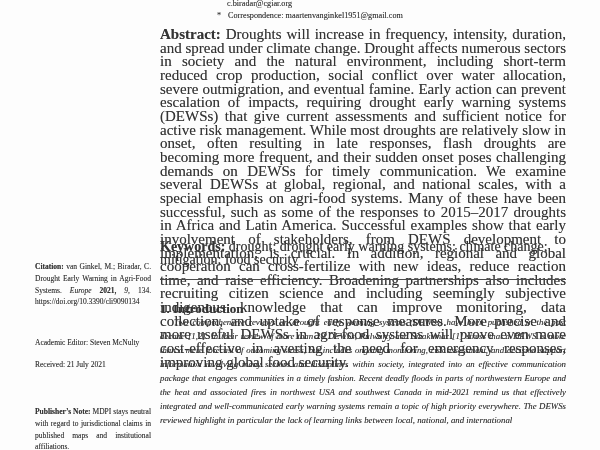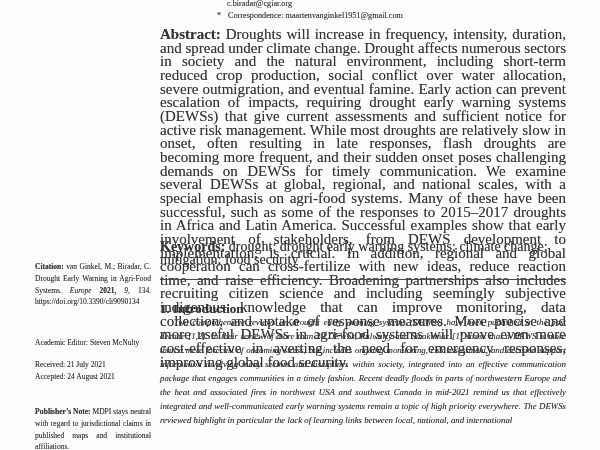--- a/index.html
+++ b/index.html
@@ -112,24 +112,20 @@
     <div class="side-block editor-block">
       <span>Academic Editor:</span>
       <span>Steven McNulty</span>
     </div>
 
     <div class="side-block dates-block">
       <div>
         <span>Received:</span>
         <span>21 July 2021</span>
       </div>
-      <div>
-        <span>Accepted:</span>
-        <span>24 August 2021</span>
-      </div>
     </div>
 
     <div class="side-block note-block">
       <span class="b">Publisher’s Note:</span>
       <span>MDPI stays neutral with regard to jurisdictional claims in published maps and institutional affiliations.</span>
     </div>
 
   </aside>
 
   <main class="main">

